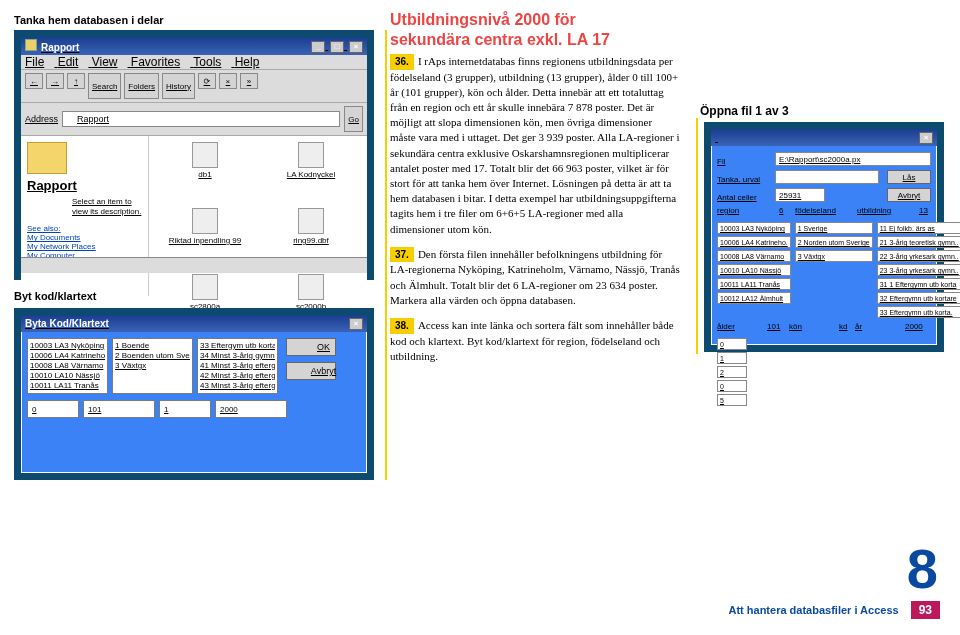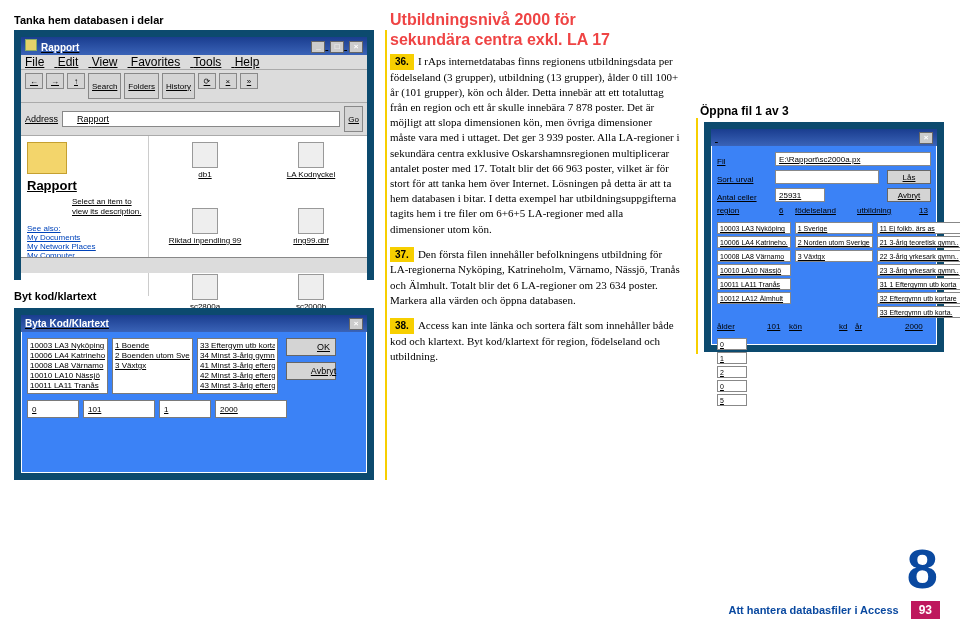--- a/index.html
+++ b/index.html
@@ -313,21 +313,21 @@
   <div class="titlebar">
     <span>&nbsp;</span>
     <span><span class="winbtn">×</span></span>
   </div>
   <div class="body3">
     <div class="field3">
       <label>Fil</label>
       <div class="inp">E:\Rapport\sc2000a.px</div>
     </div>
     <div class="field3">
-      <label>Sort. urval</label>
+      <label>Tanka. urval</label>
       <div class="inp"></div>
       <div class="btn-r">Lås</div>
     </div>
     <div class="field3">
       <label>Antal celler</label>
       <div class="inp" style="flex:0 0 50px">25931</div>
       <div style="flex:1"></div>
       <div class="btn-r">Avbryt</div>
     </div>
     <div class="hdr3">

